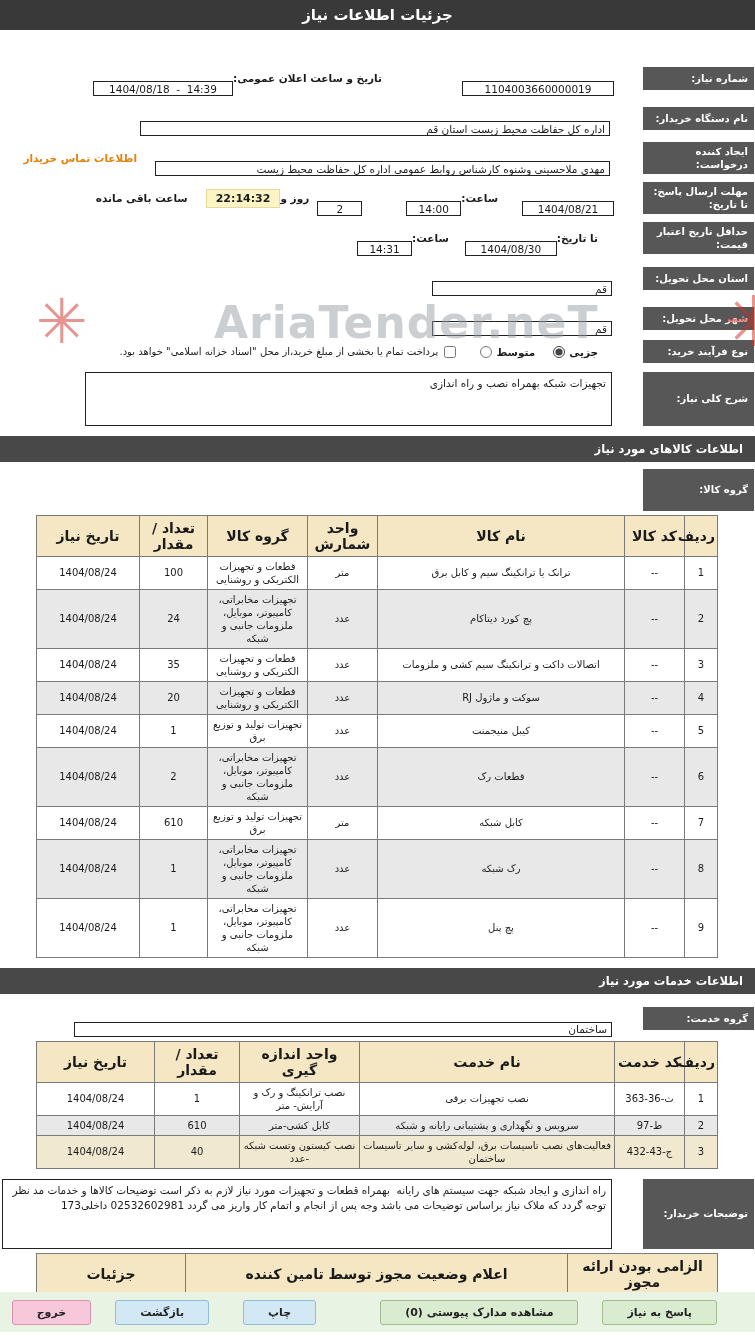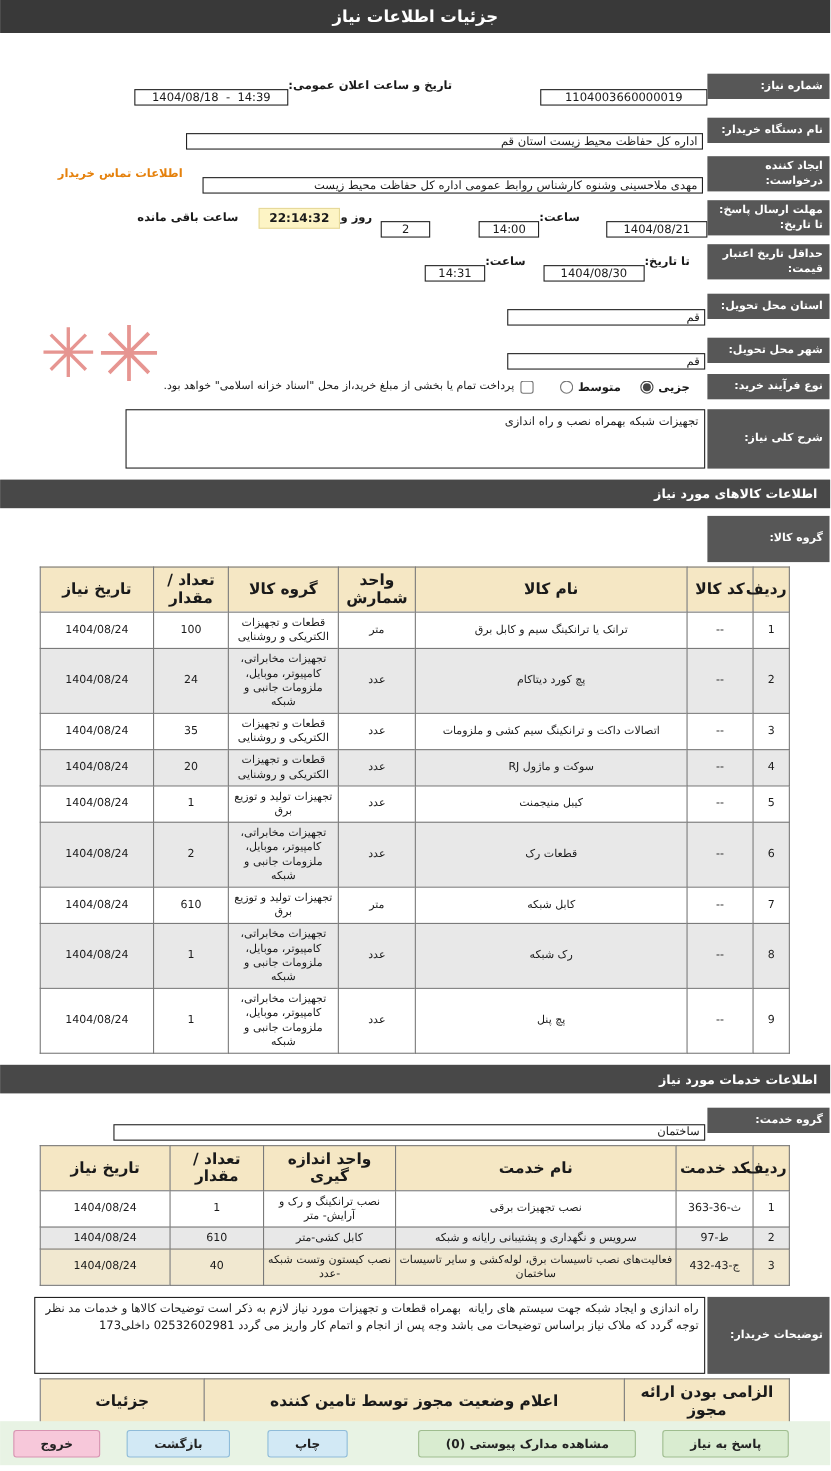--- a/index.html
+++ b/index.html
@@ -6,21 +6,21 @@
   body { font-family:"DejaVu Sans", sans-serif; background:#fff; color:#1a1a1a; }
   .page { position:relative; width:755px; height:1337px; background:#fff; overflow:hidden; margin:0 auto; }
 
   .topbar { height:30px; background:#393939; color:#fff; display:flex; align-items:center;
             justify-content:center; font-size:15px; font-weight:bold; }
 
   .form { padding:30px 1px 0 0; }
   .frow { display:flex; align-items:center; margin-bottom:4px; min-height:23px; }
   .frow.stretch { align-items:stretch; }
   .lbl { width:111px; flex:0 0 111px; background:#575757; color:#fff; font-size:10px; font-weight:bold;
-         padding:3px 6px; min-height:23px; display:flex; align-items:center; line-height:1.3; }
+         padding:3px 6px; min-height:23px; display:flex; align-items:center; line-height:1.3;margin-left:29px; }
   .inp { border:1px solid #222; background:#fff; height:15px; font-size:10.5px; font-family:inherit;
          padding:0 4px; color:#1a1a1a;margin-top:21px; }
   .ta  { border:1px solid #222; background:#fff; font-size:10.5px; font-family:inherit;
          padding:3px 5px; color:#1a1a1a; resize:none; line-height:1.45; }
   .txt { font-size:10.5px; font-weight:bold; white-space:nowrap; }
   .txt-n { font-size:10px; white-space:nowrap; }
   .ctr { text-align:center; }
   .ltr { direction:ltr; }
   .link { color:#e5810c; font-size:10.5px; font-weight:bold; cursor:pointer; white-space:nowrap; }
   .cdown { background:#fdf4c5; border:1px solid #e6d99a; padding:2px 9px; font-size:11px; font-weight:bold; }
@@ -67,20 +67,21 @@
 </style>
 </head>
 <body>
 
 <div class="page">
 
   <div class="topbar">جزئیات اطلاعات نیاز</div>
 
   <div class="watermark">
     <span class="wm-star">✳</span>
+    <span class="wm-text">AriaTender.neT</span>
     <span class="wm-star wm-star-right">✳</span>
   </div>
 
   <div class="form">
 
     <div class="frow">
       <div class="lbl">شماره نیاز:</div>
       <input class="inp w152 ctr ltr ms20" readonly="" value="1104003660000019" style="">
       <span class="txt ms60">تاریخ و ساعت اعلان عمومی:</span>
       <input class="inp w140 ctr ltr ms8" readonly="" value="1404/08/18  -  14:39" style="">

